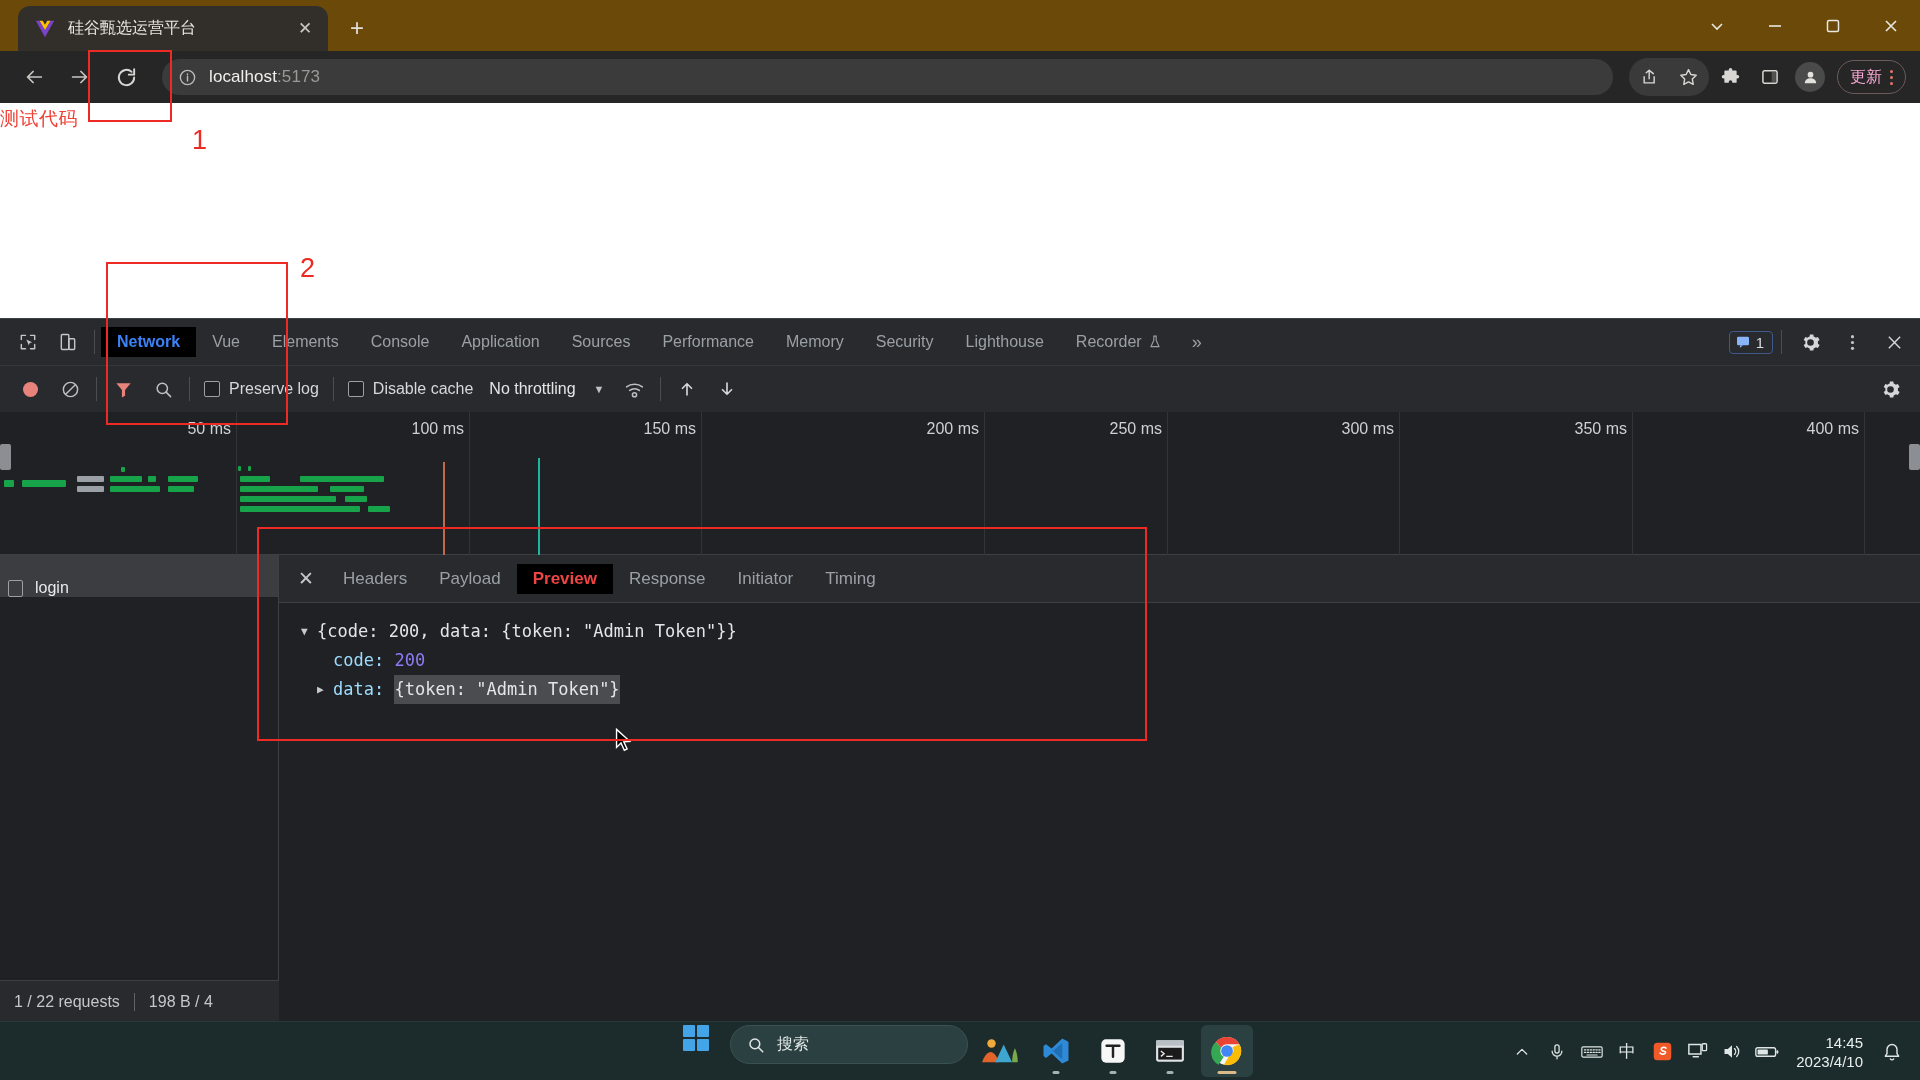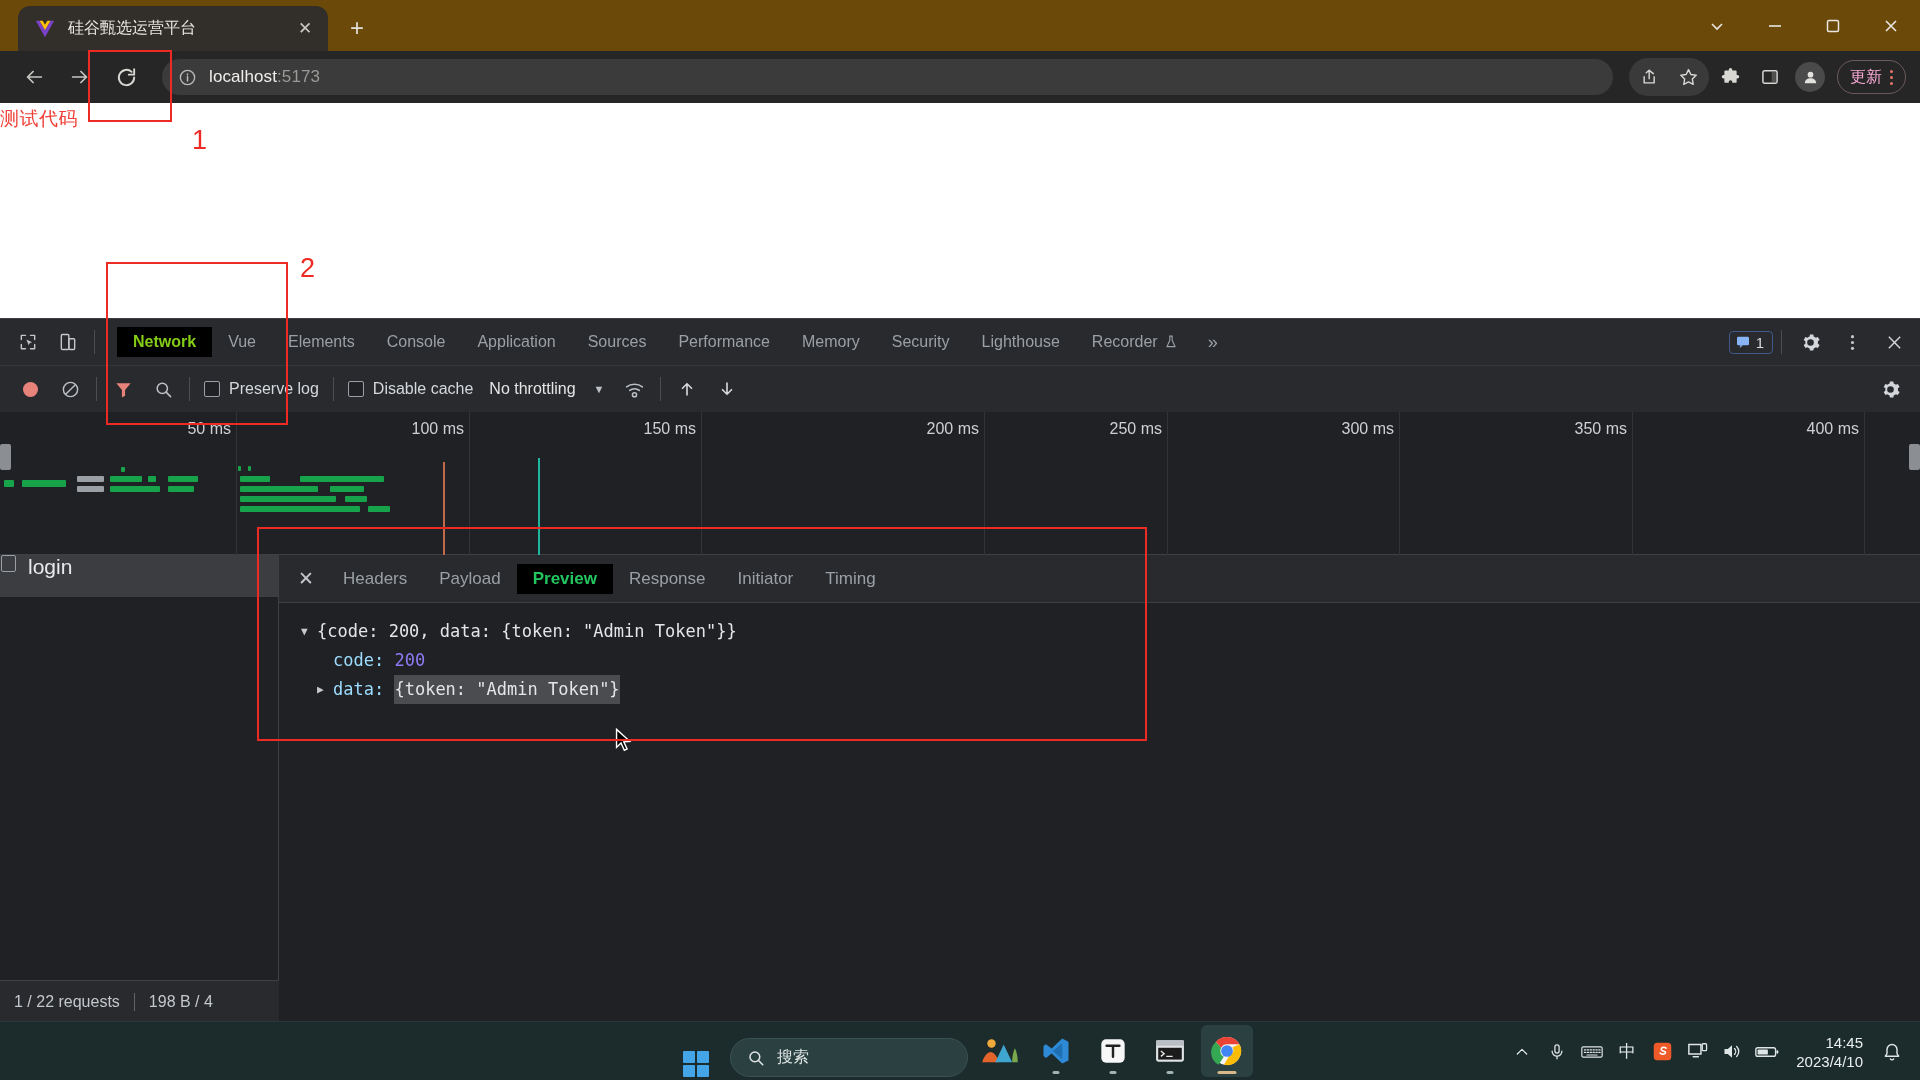--- a/index.html
+++ b/index.html
@@ -113,21 +113,21 @@
   .dt-toolico {
     width:40px; height:40px; display:flex; align-items:center; justify-content:center;
     color:#c3c6ca;
   }
   .dt-sep { width:1px; height:24px; background:#4a4d51; margin:0 6px; }
   .dt-tabs { display:flex; align-items:center; height:46px; }
   .dt-tab {
     padding:0 16px; height:30px; display:flex; align-items:center;
     color:#9aa0a6; font-size:16px; white-space:nowrap;
   }
-  .dt-tab.active { background:#000000; color:#84cc16; font-weight:600;margin-left:16px; }
+  .dt-tab.active { background:#000000; color:#3b82f6; font-weight:600; }
   .dt-tab .flask { margin-left:6px; display:inline-flex; }
   .dt-more { padding:0 14px; color:#9aa0a6; font-size:18px; }
   .dt-tabbar-right {
     position:absolute; right:6px; top:0; height:46px;
     display:flex; align-items:center; gap:2px;
   }
   .msg-badge {
     display:flex; align-items:center; gap:5px;
     border:1px solid #3f5a8a; border-radius:4px; padding:2px 8px 2px 5px;
     color:#8ab4f8;
@@ -180,22 +180,22 @@
   .dt-body { position:relative; height:467px; display:flex; }
   .req-list {
     width:279px; flex:0 0 279px; background:#202124;
     border-right:1px solid #3c4043; position:relative;
   }
   .req-head {
     height:42px; display:flex; align-items:center; padding-left:12px;
     border-bottom:1px solid #3c4043; color:#e8eaed; font-size:17px;
   }
   .req-row {
-    height:42px; display:flex; align-items:flex-start; gap:12px; padding-left:1px;
-    background:#3b3d40; color:#e8eaed; font-size:21px;
+    height:42px; display:flex; align-items:flex-end; gap:12px; padding-left:8px;
+    background:#3b3d40; color:#e8eaed; font-size:16px;
   }
   .req-chk {
     width:15px; height:17px; border:1px solid #9aa0a6; border-radius:2px;
   }
   .req-status {
     position:absolute; left:0; bottom:0; width:279px; height:42px;
     border-top:1px solid #3c4043; background:#282a2d;
     display:flex; align-items:center; padding:0 14px; gap:14px;
     color:#c4c7cb; font-size:16px; white-space:nowrap; overflow:hidden;
   }
@@ -203,21 +203,21 @@
 
   .detail-pane { flex:1; background:#202124; position:relative; }
   .detail-tabs {
     height:48px; display:flex; align-items:center;
     background:#282a2d; border-bottom:1px solid #3c4043; padding-left:6px;
   }
   .dtab {
     padding:0 16px; height:30px; display:flex; align-items:center;
     color:#9aa0a6; font-size:17px;
   }
-  .dtab.active { background:#000; color:#22c55e; font-weight:600; }
+  .dtab.active { background:#000; color:#ef4444; font-weight:600; }
   .dtab-close { width:42px; display:flex; align-items:center; justify-content:center; color:#c3c6ca; font-size:19px; }
 
   .json-view {
     padding:14px 0 0 22px;
     font-family:"DejaVu Sans Mono", monospace;
     font-size:17px; line-height:29px; color:#e3e5e8;
   }
   .jrow { display:flex; align-items:flex-start; white-space:pre; }
   .tri {
     width:16px; flex:0 0 16px; color:#c7cacd; font-size:11px; line-height:29px;
@@ -232,21 +232,21 @@
 
   .cursor-ptr { position:absolute; width:17px; height:25px; }
 
   
   .taskbar {
     position:absolute; left:0; bottom:0; width:1920px; height:59px;
     background:#1c2b2b;
     display:flex; align-items:center; justify-content:center;
     border-top:1px solid #26393a;
   }
-  .tb-center { display:flex; align-items:flex-end; gap:5px; }
+  .tb-center { display:flex; align-items:flex-start; gap:5px; }
   .win-logo { width:26px; height:26px; display:grid; grid-template-columns:1fr 1fr; grid-gap:2.5px; margin:0 16px; }
   .win-logo i { background:#43a5e8; display:block; border-radius:1px; }
   .tb-search {
     width:238px; height:39px; border-radius:20px; background:#2b4040;
     display:flex; align-items:center; padding:0 16px; gap:12px; color:#dfe5e5;
     font-size:16px; border:1px solid #3b5252;
   }
   .tb-app {
     width:52px; height:52px; display:flex; align-items:center; justify-content:center;
     position:relative; border-radius:6px;

